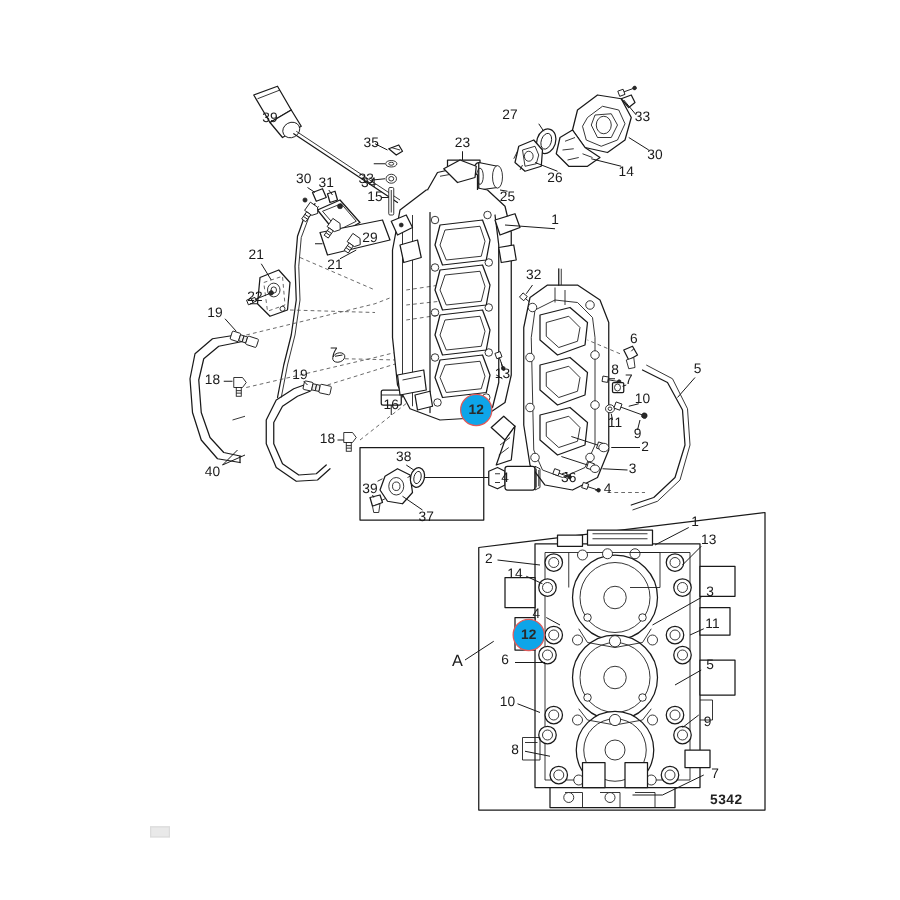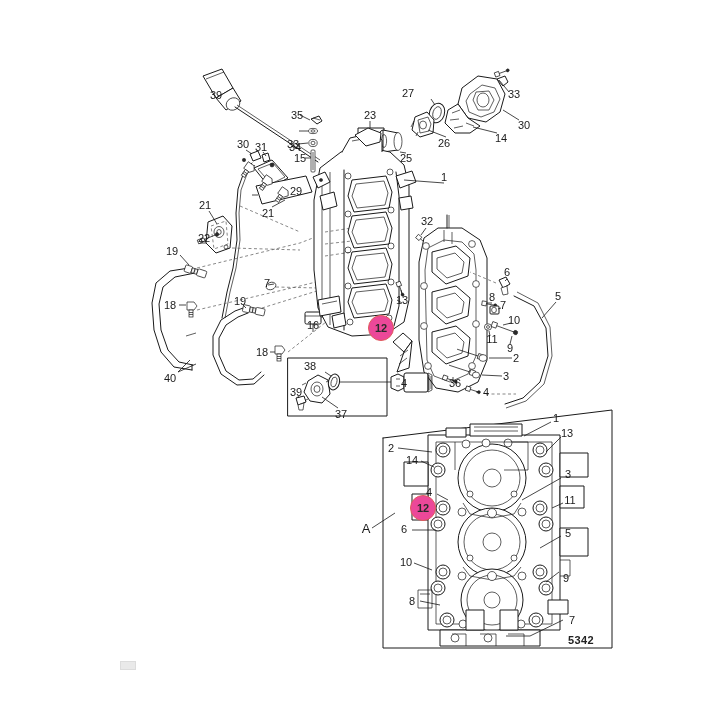--- a/index.html
+++ b/index.html
@@ -2,21 +2,21 @@
 <html><head>
 <meta charset="utf-8">
 <title>Parts Diagram</title>
 <style>
   html,body{margin:0;padding:0;background:#ffffff;}
   body{width:720px;height:720px;overflow:hidden;font-family:"Liberation Sans",sans-serif;}
   #stage{position:relative;width:720px;height:720px;background:#fff;}
   #art{position:absolute;left:0;top:0;width:720px;height:720px;}
   .lbl{position:absolute;font-family:"Liberation Sans",sans-serif;font-size:11px;font-weight:400;color:#1a1a1a;line-height:1;white-space:nowrap;transform:translate(-50%,-50%);}
   .lbl.big{font-size:13px;}
-  .hl{position:absolute;width:26px;height:26px;border-radius:50%;background:#ec4899;border:1.5px solid #e05a5a;box-sizing:border-box;display:flex;align-items:center;justify-content:center;transform:translate(-50%,-50%);}
+  .hl{position:absolute;width:26px;height:26px;border-radius:50%;background:#0ea5e9;border:1.5px solid #e05a5a;box-sizing:border-box;display:flex;align-items:center;justify-content:center;transform:translate(-50%,-50%);}
   .hl span{font-family:"Liberation Sans",sans-serif;font-size:11px;font-weight:700;color:#2a2a2a;}
   .code{position:absolute;font-family:"Liberation Sans",sans-serif;font-size:11px;font-weight:700;color:#222;letter-spacing:.4px;}
   .wm{position:absolute;left:120px;top:661px;width:14px;height:7px;background:#e9e9e9;border:1px solid #dcdcdc;}
 </style>
 </head>
 <body>
 
 <div id="stage">
 
   <svg id="art" viewBox="0 0 720 720" xmlns="http://www.w3.org/2000/svg">
@@ -521,21 +521,21 @@
       <div class="lbl" style="left: 492px; top: 297px;">8</div>
       <div class="lbl" style="left: 503px; top: 305px;">7</div>
       <div class="lbl" style="left: 514px; top: 320px;">10</div>
       <div class="lbl" style="left: 492px; top: 339px;">11</div>
       <div class="lbl" style="left: 510px; top: 348px;">9</div>
       <div class="lbl" style="left: 516px; top: 358px;">2</div>
       <div class="lbl" style="left: 506px; top: 376px;">3</div>
       <div class="lbl" style="left: 558px; top: 296px;">5</div>
       <div class="lbl" style="left: 455px; top: 383px;">36</div>
       <div class="lbl" style="left: 486px; top: 392px;">4</div>
-      <div class="lbl" style="left: 310px; top: 366px;">38</div>
+      <div class="lbl" style="left: 323px; top: 366px;">38</div>
       <div class="lbl" style="left: 296px; top: 392px;">39</div>
       <div class="lbl" style="left: 341px; top: 414px;">37</div>
       <div class="lbl" style="left: 404px; top: 383px;">4</div>
       <div class="lbl" style="left: 556px; top: 418px;">1</div>
       <div class="lbl" style="left: 567px; top: 433px;">13</div>
       <div class="lbl" style="left: 391px; top: 448px;">2</div>
       <div class="lbl" style="left: 412px; top: 460px;">14</div>
       <div class="lbl" style="left: 568px; top: 474px;">3</div>
       <div class="lbl" style="left: 429px; top: 492px;">4</div>
       <div class="lbl" style="left: 570px; top: 500px;">11</div>

